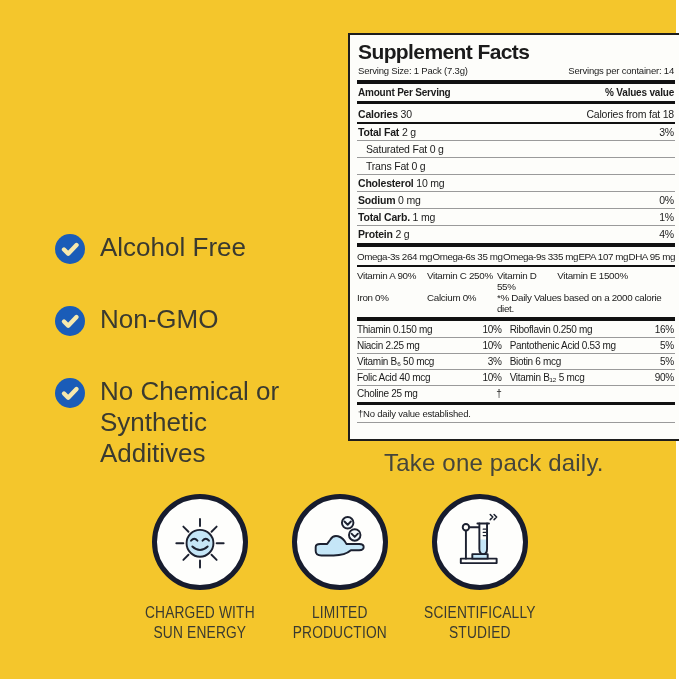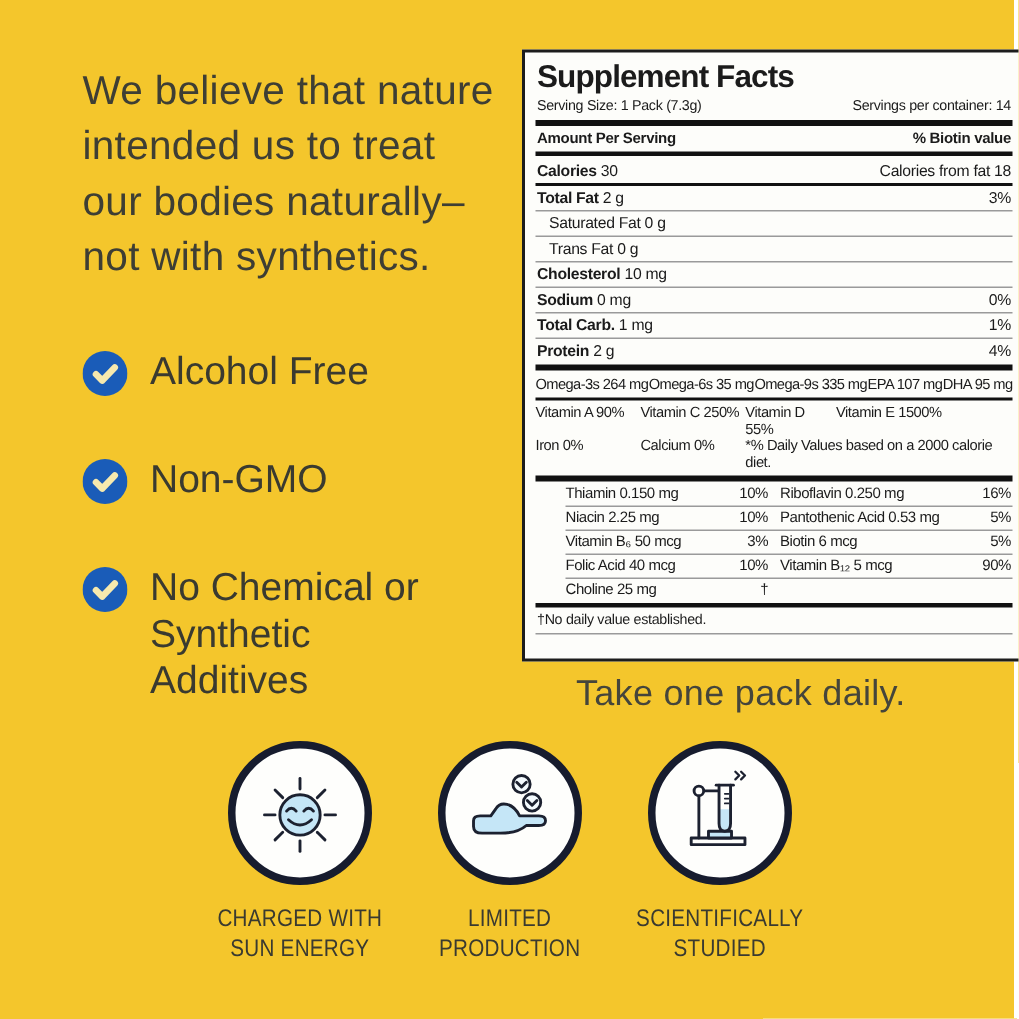--- a/index.html
+++ b/index.html
@@ -32,21 +32,21 @@
   .sf-header{display:flex;justify-content:space-between;font-size:10px;font-weight:bold;padding:2px 1px;}
   .sf-cal{display:flex;justify-content:space-between;font-size:10.5px;padding:2.5px 1px;border-bottom:2px solid #111;}
   .sf-cal .b{font-weight:bold;}
   .nrow{display:flex;justify-content:space-between;font-size:10.5px;padding:2px 1px;border-bottom:1px solid #9a9a9a;}
   .nrow:last-child{border-bottom:none;}
   .nrow.indent{padding-left:9px;}
   .nrow .b{font-weight:bold;}
   .omega{display:flex;justify-content:space-between;font-size:9.8px;padding:2.5px 0;letter-spacing:-0.4px;}
   .vitgrid1{display:grid;grid-template-columns:22% 22% 19% 37%;font-size:9.8px;padding:1.5px 0 0 0;letter-spacing:-0.3px;}
   .vitgrid2{display:grid;grid-template-columns:22% 22% 56%;font-size:9.8px;padding:0 0 2px 0;letter-spacing:-0.3px;}
-  .btrow{display:grid;grid-template-columns:37% 11% 38% 14%;font-size:10px;padding:2px 0;border-bottom:1px solid #9a9a9a;letter-spacing:-0.3px;margin-left:20px;}
+  .btrow{display:grid;grid-template-columns:37% 11% 38% 14%;font-size:10px;padding:2px 0;border-bottom:1px solid #9a9a9a;letter-spacing:-0.3px;}
   .btrow:last-child{border-bottom:none;}
   .btrow .bdv{text-align:right;padding-right:8px;}
   .btrow .bdv.r{padding-right:1px;}
   .sf-footnote{font-size:9.5px;padding:2.5px 1px;border-bottom:1px solid #9a9a9a;}
 
   
   .directions{position:absolute;left:348px;top:449px;color:#45453B;font-size:24px;letter-spacing:.2px;margin-left:36px;}
 
   
   .badges{position:absolute;left:145px;top:494px;display:flex;gap:30px;}
@@ -56,26 +56,20 @@
     box-sizing:border-box;display:flex;align-items:center;justify-content:center;
   }
   .badge-label{margin-top:13px;color:#3A3A30;font-size:16px;line-height:20px;text-align:center;
     transform:scaleX(0.86);transform-origin:50% 0;white-space:nowrap;font-weight:500;letter-spacing:.2px;}
 </style>
 </head>
 <body>
 
 <div class="page">
 
-  <div class="headline">
-    <div>We believe that nature</div>
-    <div>intended us to treat</div>
-    <div>our bodies naturally–</div>
-    <div>not with synthetics.</div>
-  </div>
 
   <div class="bullets">
     <div class="bullet">
       <span class="chk">
         <svg viewBox="0 0 30 30" width="30" height="30">
             <circle cx="15" cy="15" r="15" fill="#1A5CB8"></circle>
             <path d="M9 15.5 l4.2 4.2 L21.5 11" stroke="#F6E9AE" stroke-width="4.4" fill="none" stroke-linecap="round" stroke-linejoin="round"></path>
           </svg>
       </span>
       <span class="bullet-label">Alcohol Free</span>
@@ -102,21 +96,21 @@
 
   <div class="facts-panel">
     <div class="sf-title">Supplement Facts</div>
     <div class="sf-serving">
       <span>Serving Size: 1 Pack (7.3g)</span>
       <span>Servings per container: 14</span>
     </div>
     <div class="bar4"></div>
     <div class="sf-header">
       <span>Amount Per Serving</span>
-      <span>% Biotin value</span>
+      <span>% Values value</span>
     </div>
     <div class="bar3"></div>
     <div class="sf-cal">
       <span><span class="b">Calories</span>&nbsp;<span>30</span></span>
       <span>Calories from fat 18</span>
     </div>
     <div>
         <div class="nrow">
           <span><span class="b">Total Fat</span><span>&nbsp;2 g</span></span>
           <span>3%</span>

